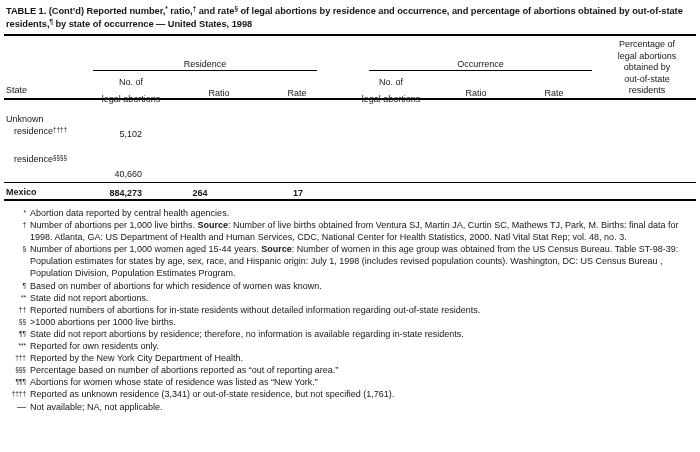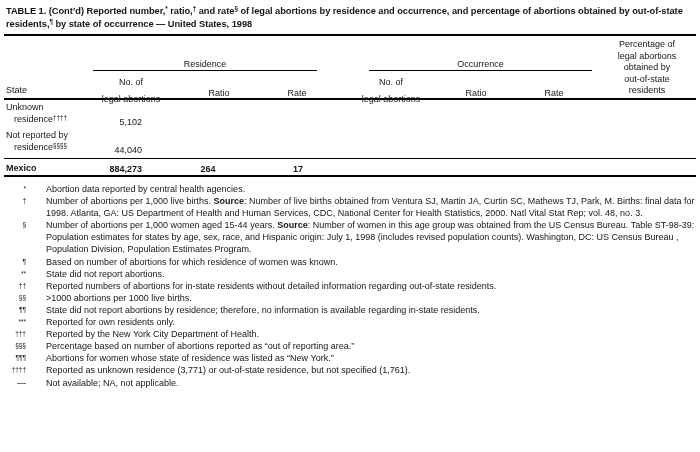--- a/index.html
+++ b/index.html
@@ -23,38 +23,38 @@
   .sub-ratio-res{ left:185px; width:60px;  top:47px; }
   .sub-rate-res { left:263px; width:60px;  top:47px; }
   .sub-num-occ  { left:331px; width:112px; top:36px; }
   .sub-ratio-occ{ left:442px; width:60px;  top:47px; }
   .sub-rate-occ { left:520px; width:60px;  top:47px; }
   .pct-hdr { position:absolute; left:594px; width:98px; top:1px; text-align:center; line-height:11.5px; }
   .state-lbl { position:absolute; left:2px; top:47px; }
 
   .tbody { margin:0 4px; }
   .trow { position:relative; }
-  .trow.h2 { height:27px; padding-top:1px; box-sizing:content-box; }
+  .trow.h2 { height:27px; padding-top:13px; box-sizing:content-box; }
   .trow.total { height:13px; padding-top:3px; font-weight:bold; }
   .sl1 { padding-left:2px; line-height:12px; }
   .sl2 { padding-left:10px; line-height:12px; }
   .supm { font-size:6.3px; position:relative; top:-2px; }
   .cell { position:absolute; bottom:0; line-height:12px; }
   .c-resnum  { left:52px;  width:86px; text-align:right; }
-  .c-resratio{ left:174px; width:60px; text-align:center; }
+  .c-resratio{ left:166px; width:60px; text-align:center; }
   .c-resrate { left:264px; width:60px; text-align:center; }
   .c-occnum  { left:322px; width:86px; text-align:right; }
   .c-occratio{ left:442px; width:60px; text-align:center; }
   .c-occrate { left:521px; width:60px; text-align:center; }
   .c-pct     { left:601px; width:80px; text-align:center; }
   .rule-thin { margin:2px 4px 0 4px; border-top:1px solid #000; }
   .rule-bottom { margin:0 4px; border-top:2.5px solid #000; }
 
   .footnotes { padding:6px 4px 0 4px; }
-  .fn { display:flex; line-height:12.1px;gap:16px; }
+  .fn { display:flex; line-height:12.1px; }
   .fn-m { flex:0 0 26px; box-sizing:border-box; text-align:right; padding-right:4px; font-size:6.5px; }
   .fn-m.dash { font-size:9px; }
   .fn-t { flex:1; }
   .b { font-weight:bold; }
 </style>
 </head>
 <body>
 
 <div class="sheet">
 
@@ -91,23 +91,22 @@
       <span class="cell c-resnum">5,102</span>
       <span class="cell c-resratio"></span>
       <span class="cell c-resrate"></span>
       <span class="cell c-occnum"></span>
       <span class="cell c-occratio"></span>
       <span class="cell c-occrate"></span>
       <span class="cell c-pct"></span>
     </div>
 
     <div class="trow h2">
-      <div class="sl1">Not reported by</div>
       <div class="sl2"><span>residence</span><span class="supm">§§§§</span></div>
-      <span class="cell c-resnum">44,040</span>
+      <span class="cell c-resnum">40,660</span>
       <span class="cell c-resratio"></span>
       <span class="cell c-resrate"></span>
       <span class="cell c-occnum"></span>
       <span class="cell c-occratio"></span>
       <span class="cell c-occrate"></span>
       <span class="cell c-pct"></span>
     </div>
 
     <div class="rule-thin" style="margin-left:0;margin-right:0;"></div>
 
@@ -170,21 +169,21 @@
       <div class="fn">
         <span class="fn-m">§§§</span>
         <span class="fn-t"><span>Percentage based on number of abortions reported as “out of reporting area.”</span></span>
       </div>
       <div class="fn">
         <span class="fn-m">¶¶¶</span>
         <span class="fn-t"><span>Abortions for women whose state of residence was listed as “New York.”</span></span>
       </div>
       <div class="fn">
         <span class="fn-m">††††</span>
-        <span class="fn-t"><span>Reported as unknown residence (3,771) or out-of-state residence, but not specified (1,761).</span></span>
+        <span class="fn-t"><span>Reported as unknown residence (3,341) or out-of-state residence, but not specified (1,761).</span></span>
       </div>
       <div class="fn">
         <span class="fn-m dash">—</span>
         <span class="fn-t"><span>Not available; NA, not applicable.</span></span>
       </div>
     </div>
 
 </div>
 
 </body></html>

